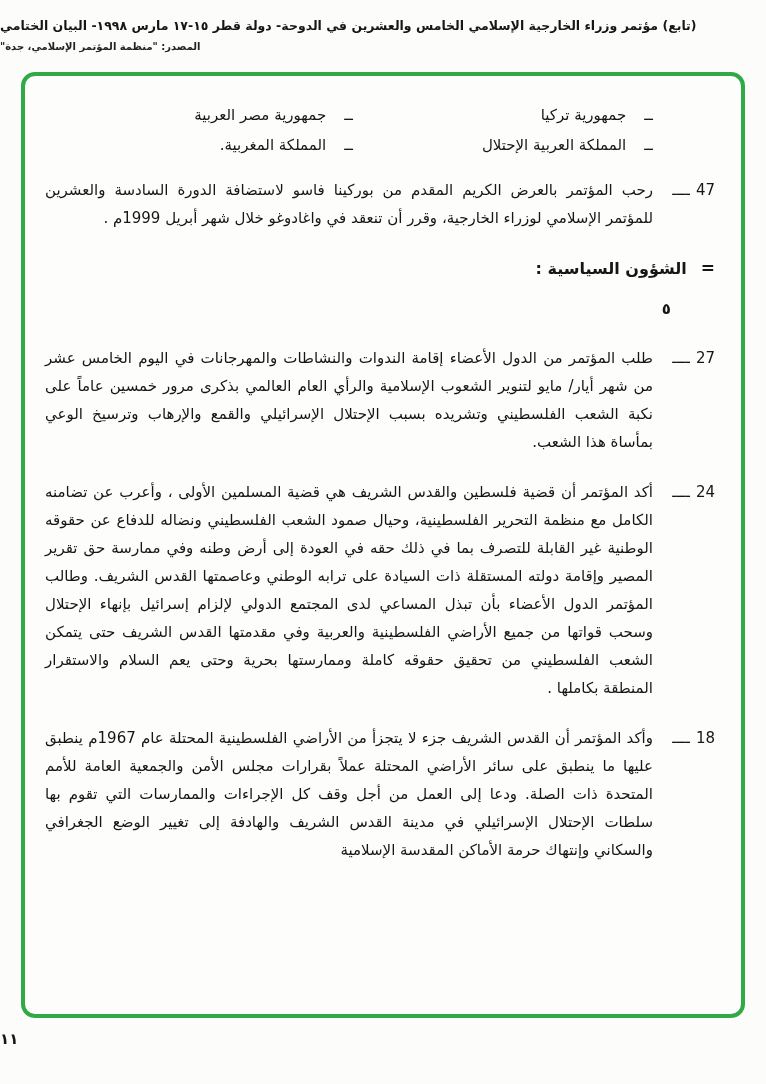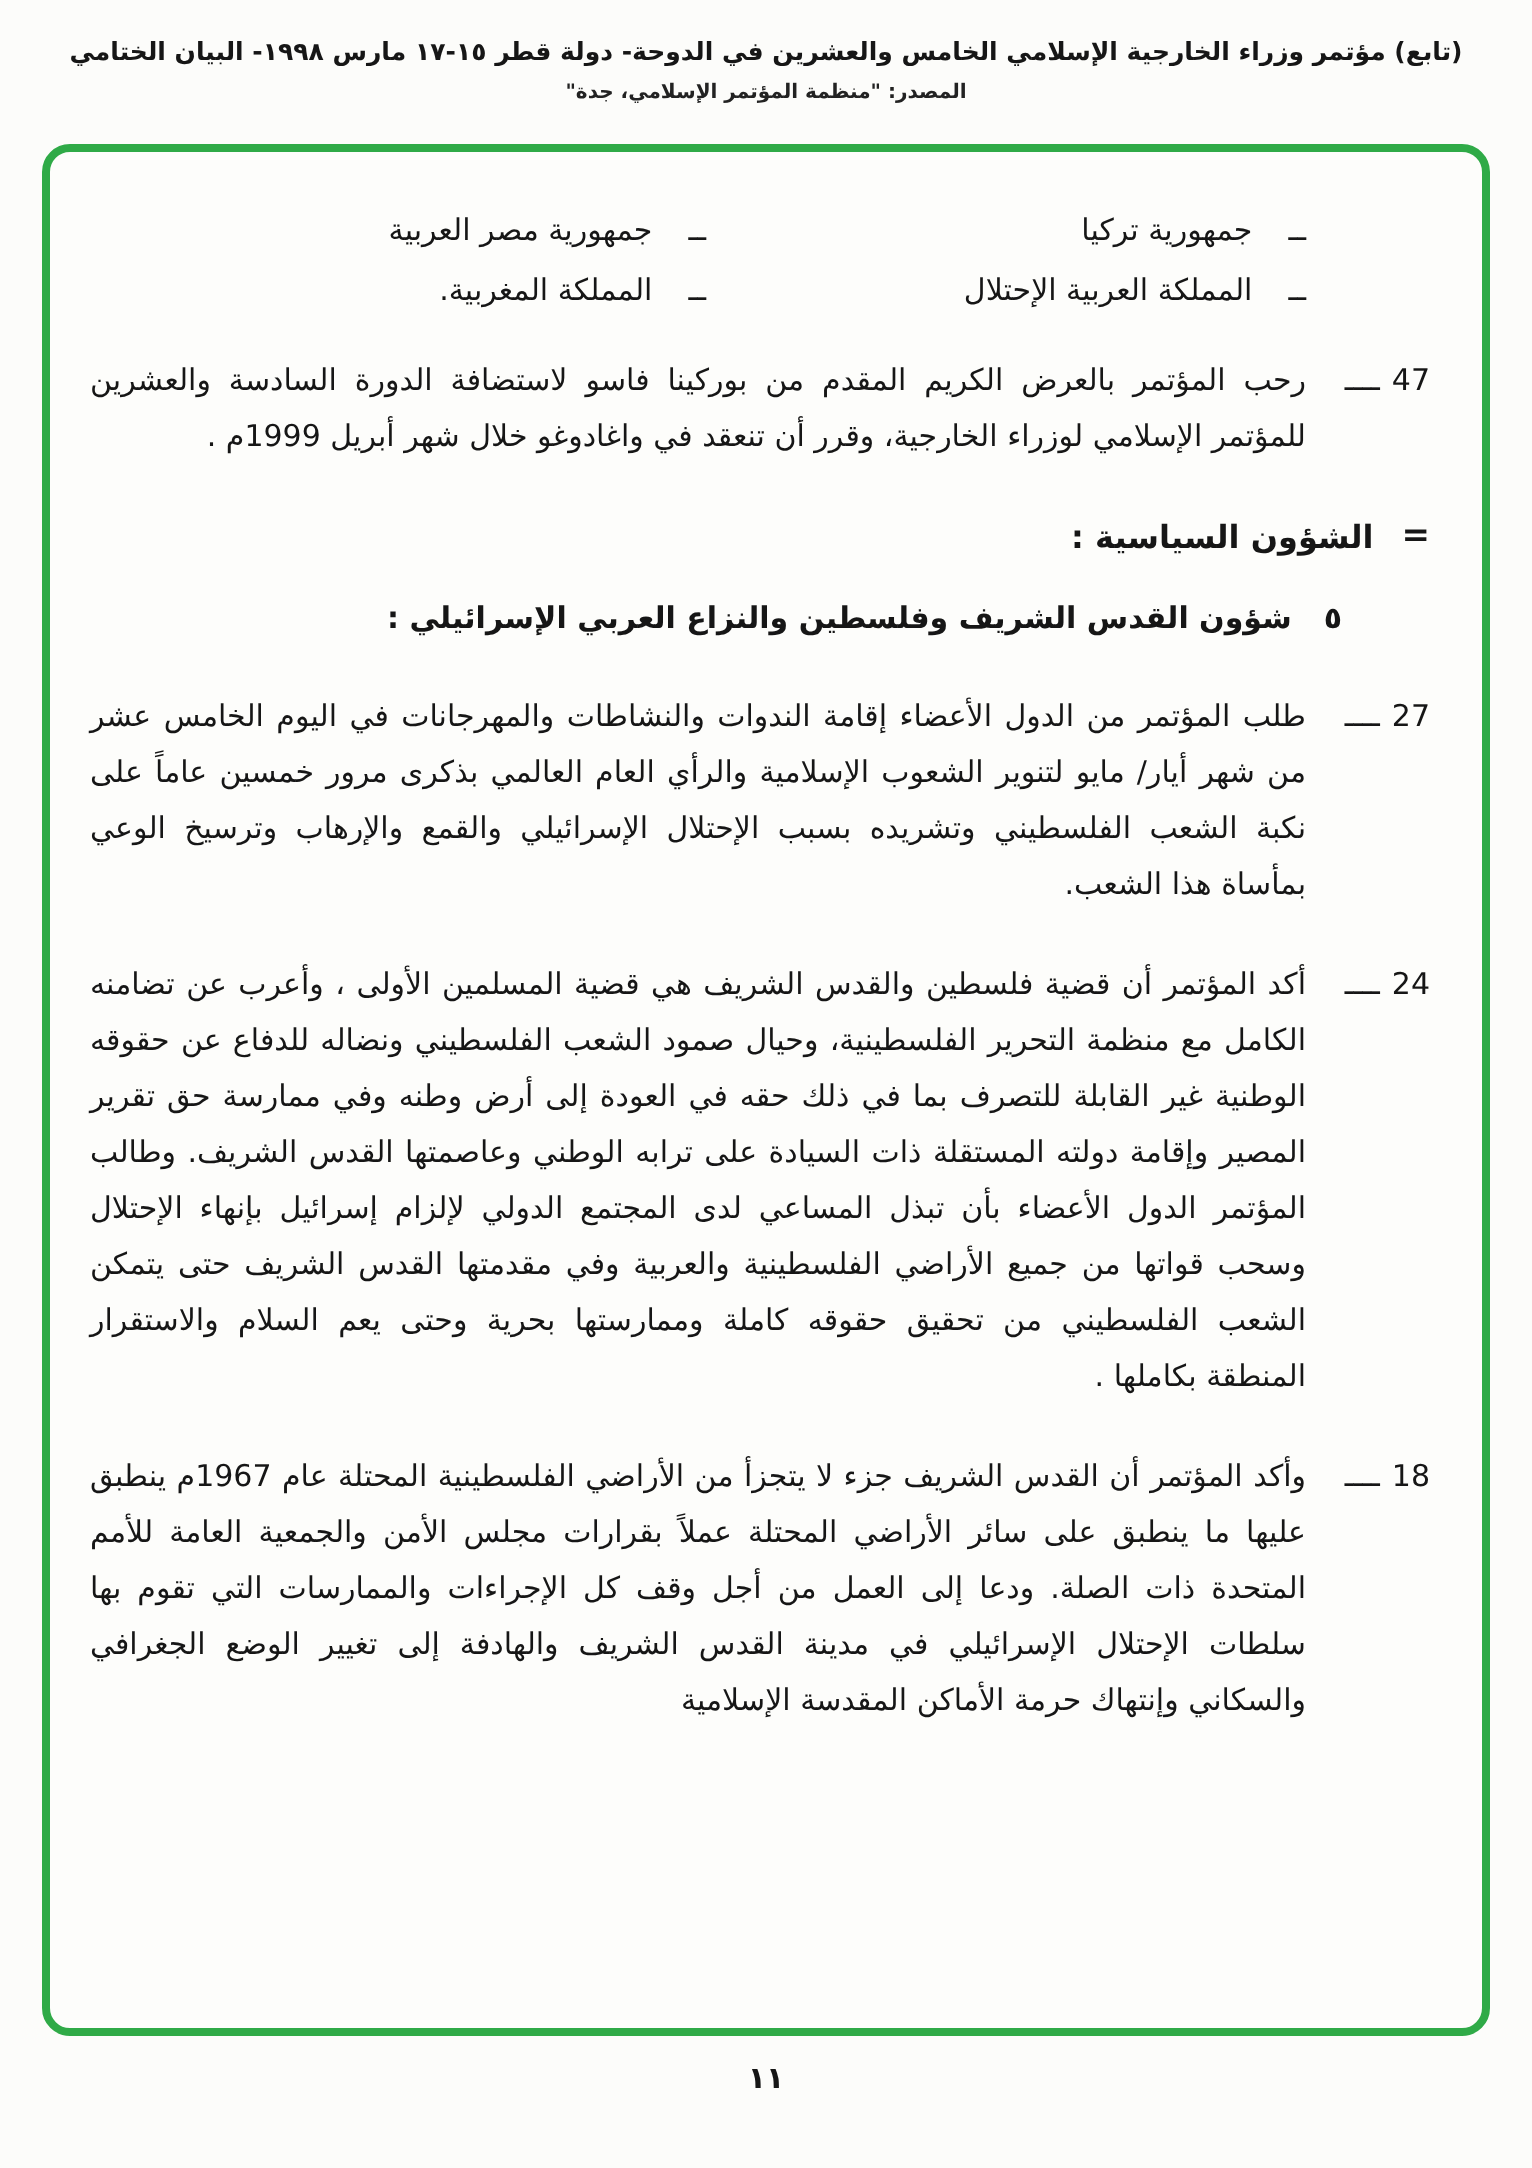--- a/index.html
+++ b/index.html
@@ -5,21 +5,21 @@
   * { margin:0; padding:0; box-sizing:border-box; }
   html,body { width:766px; height:1084px; }
   body {
     background:#fcfcfa;
     font-family:"DejaVu Sans", sans-serif;
     color:#161616;
     overflow:hidden;
   }
   .page { width:766px; height:1084px; padding-top:18px; }
 
-  .doc-header { text-align:center; direction:rtl; }
+  .doc-header { text-align:left; direction:rtl; }
   .h1 { font-size:12.5px; font-weight:bold; letter-spacing:0; }
   .h2 { font-size:10px; font-weight:bold; margin-top:8px; color:#222; }
 
   .frame {
     direction:rtl;
     width:724px;
     height:946px;
     margin:20px auto 0;
     border:4px solid #2faa47;
     border-radius:14px;
@@ -45,21 +45,21 @@
 
   .section { display:flex; gap:14px; margin-top:26px; align-items:center; }
   .sec-marker { font-weight:bold; font-size:17px; }
   .sec-title { font-weight:bold; font-size:16px; }
 
   .subsection {
     display:flex; gap:16px; margin-top:18px; padding-right:44px;
     font-weight:bold; font-size:15px; line-height:26px;
   }
 
-  .page-num { text-align:center; margin-top:12px; font-size:15px; font-weight:bold; }
+  .page-num { margin-top:12px; font-size:15px; font-weight:bold; }
 </style>
 </head>
 <body>
 
 <div class="page">
 
   <div class="doc-header">
     <div class="h1">(تابع) مؤتمر وزراء الخارجية الإسلامي الخامس والعشرين في الدوحة- دولة قطر ١٥-١٧ مارس ١٩٩٨- البيان الختامي</div>
     <div class="h2">المصدر: "منظمة المؤتمر الإسلامي، جدة"</div>
   </div>
@@ -93,21 +93,20 @@
       <div class="ptext">رحب المؤتمر بالعرض الكريم المقدم من بوركينا فاسو لاستضافة الدورة السادسة والعشرين للمؤتمر الإسلامي لوزراء الخارجية، وقرر أن تنعقد في واغادوغو خلال شهر أبريل 1999م .</div>
     </div>
 
     <div class="section">
       <span class="sec-marker">=</span>
       <span class="sec-title">الشؤون السياسية :</span>
     </div>
 
     <div class="subsection">
       <span>٥</span>
-      <span>شؤون القدس الشريف وفلسطين والنزاع العربي الإسرائيلي :</span>
     </div>
 
     <div class="para">
       <div class="num">
         <span>27</span>
         <span class="c-dash">ــــ</span>
       </div>
       <div class="ptext">طلب المؤتمر من الدول الأعضاء إقامة الندوات والنشاطات والمهرجانات في اليوم الخامس عشر من شهر أيار/ مايو لتنوير الشعوب الإسلامية والرأي العام العالمي بذكرى مرور خمسين عاماً على نكبة الشعب الفلسطيني وتشريده بسبب الإحتلال الإسرائيلي والقمع والإرهاب وترسيخ الوعي بمأساة هذا الشعب.</div>
     </div>
 

